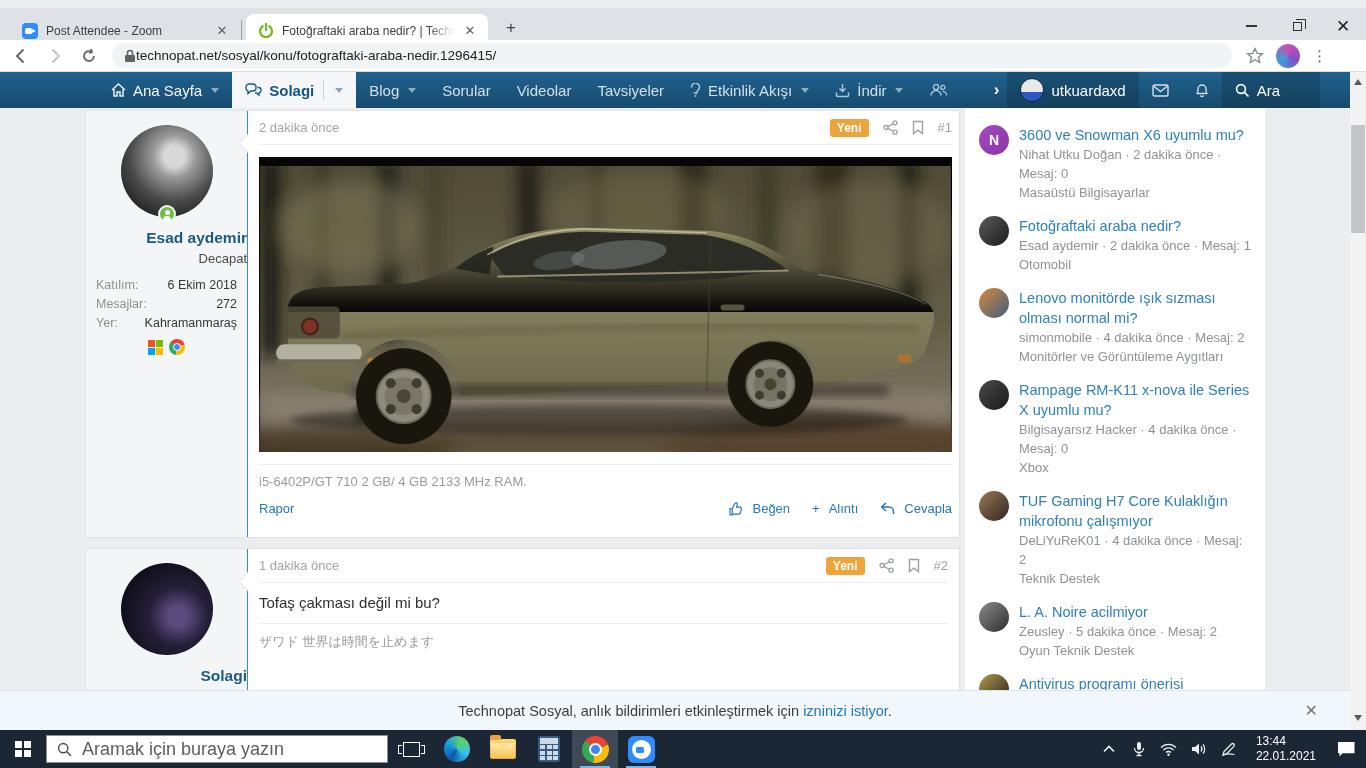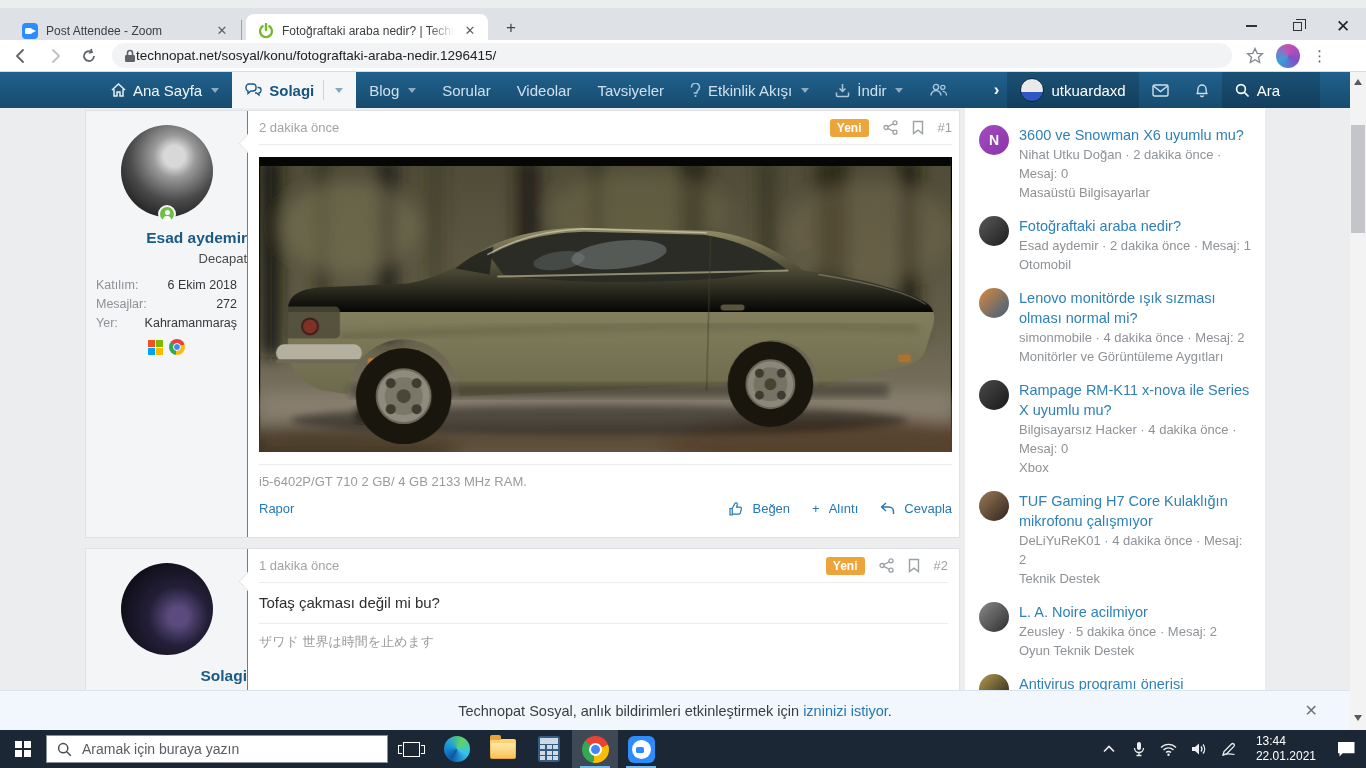--- a/index.html
+++ b/index.html
@@ -104,21 +104,21 @@
 
   
   #notifbar { left:0; top:690px; width:1350px; height:40px; background:#f1f7fc; border-top:1px solid #d9e4ec; display:flex; align-items:center; justify-content:center; font-size:14.5px; color:#3a3e42; z-index:20; }
   #notifbar .close-x { position:absolute; right:32px; color:#6f7478; font-size:16px; }
 
   
   #taskbar { left:0; top:730px; width:1366px; height:38px; background:#1b2735; display:flex; align-items:center; z-index:30; }
   .start { width:46px; height:38px; display:flex; align-items:center; justify-content:center; }
   .start-logo { width:16px; height:16px; display:grid; grid-template-columns:7px 7px; grid-template-rows:7px 7px; gap:2px; }
   .start-logo i { background:#fff; }
-  .tb-search { width:342px; height:28px; background:#fff; border:1px solid #8a8f94; display:flex; align-items:center; gap:10px; padding:0 10px; font-size:14px; color:#5a5e62; }
+  .tb-search { width:342px; height:28px; background:#fff; border:1px solid #8a8f94; display:flex; align-items:center; gap:10px; padding:0 10px; font-size:18px; color:#5a5e62; }
   .tb-btn { width:46px; height:38px; display:flex; align-items:center; justify-content:center; position:relative; }
   .tb-btn.open::after { content:""; position:absolute; left:8px; right:8px; bottom:0; height:2.5px; background:#76b9ed; }
   .tb-btn.focused { background:rgba(255,255,255,.16); }
   .taskview { width:17px; height:15px; border:1.6px solid #fff; position:relative; }
   .taskview::before { content:""; position:absolute; left:-6px; top:2px; width:3px; height:7px; border:1.4px solid #fff; border-right:none; }
   .taskview::after { content:""; position:absolute; right:-6px; top:2px; width:3px; height:7px; border:1.4px solid #fff; border-left:none; }
   .ico-edge { width:26px; height:26px; border-radius:50%; background:conic-gradient(from 210deg,#0c59a4,#1b9de2,#5fd361,#35c1f1,#0c59a4); }
   .ico-folder { width:26px; height:20px; position:relative; background:linear-gradient(180deg,#ffd978,#e9a33d); border-radius:2px; }
   .ico-folder::before { content:""; position:absolute; left:0; top:-4px; width:11px; height:5px; background:#e9a33d; border-radius:2px 2px 0 0; }
   .ico-folder::after { content:""; position:absolute; left:1px; top:4px; right:1px; bottom:1px; background:linear-gradient(180deg,#ffe9ad,#f7c453); border-radius:1px; }

